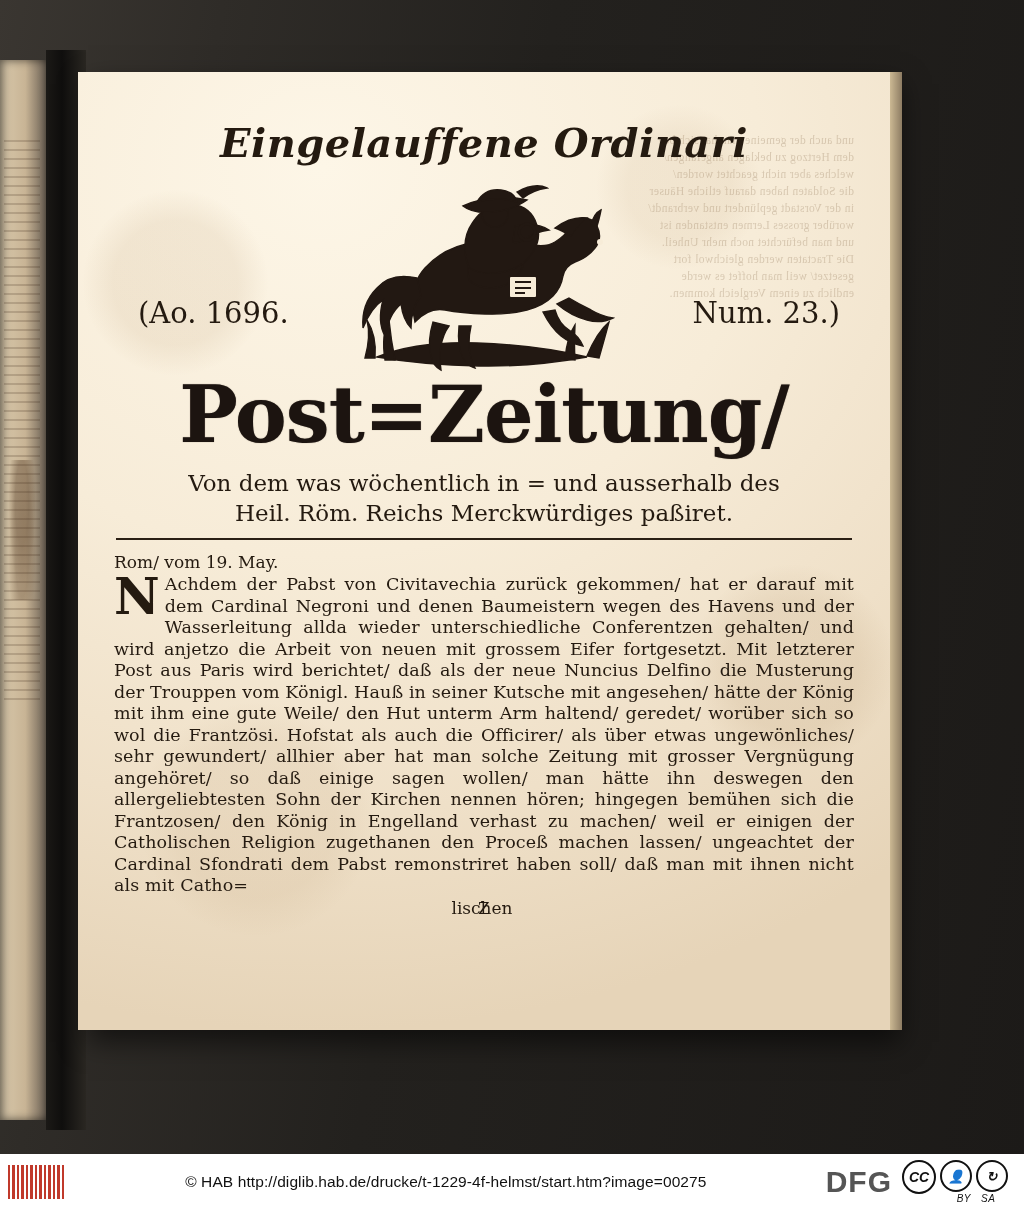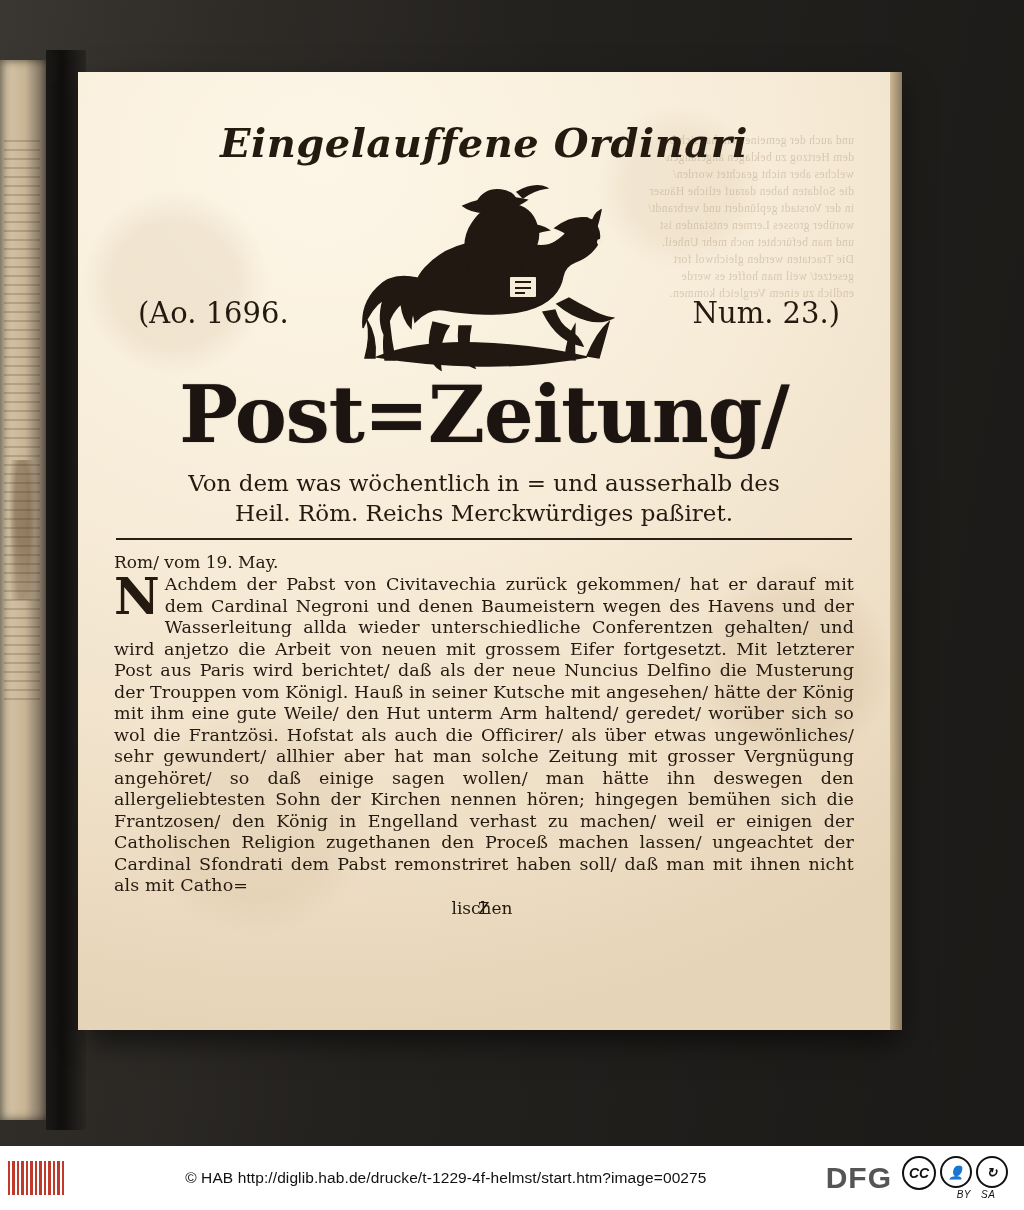--- a/index.html
+++ b/index.html
@@ -226,21 +226,21 @@
     font-size: 17px;
     font-family: "DejaVu Serif", serif;
     margin-top: -20px;
     padding-right: 4px;
   }
 
   
   .footer {
     position: absolute;
     left: 0; bottom: 0;
-    width: 1024px; height: 64px;
+    width: 1024px; height: 56px;
     background: #ffffff;
     display: flex;
     align-items: center;
   }
   .footer-barcode {
     width: 58px; height: 34px;
     margin-left: 8px;
     background: repeating-linear-gradient(
       90deg,
       #c0392b 0 2px, #ffffff 2px 4px, #c0392b 4px 7px, #ffffff 7px 9px);

